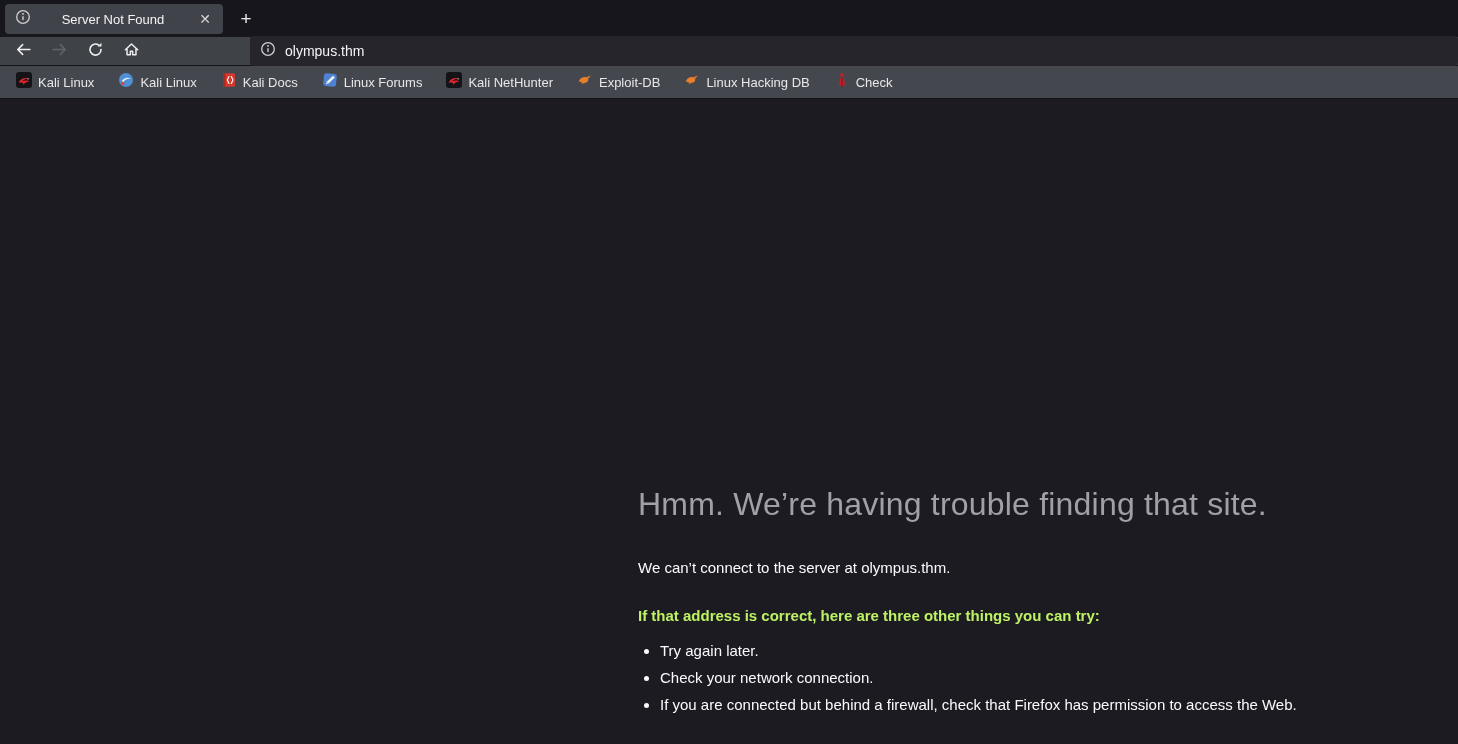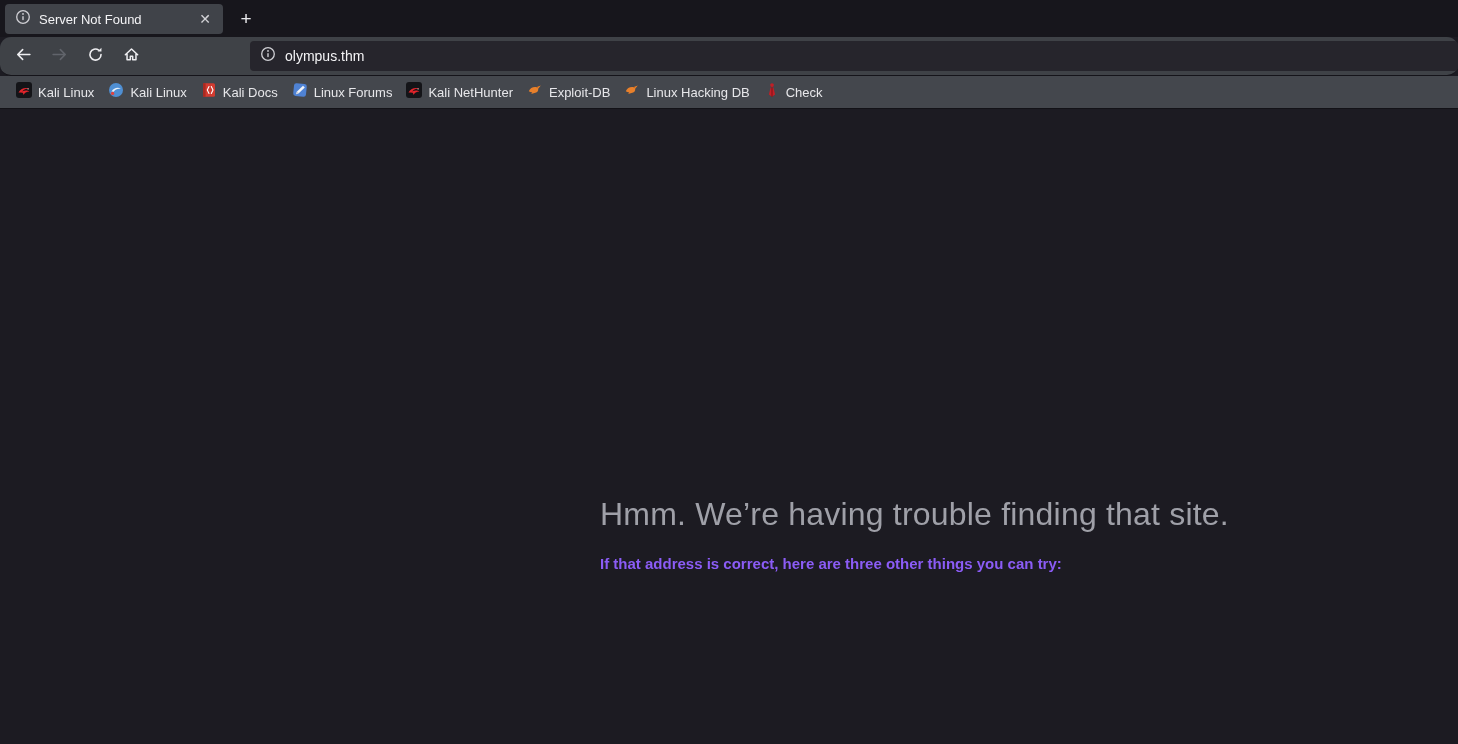--- a/index.html
+++ b/index.html
@@ -16,87 +16,87 @@
     height: 37px; background: #17161c;
     display: flex; align-items: flex-end;
     padding-left: 5px;
   }
   .tab {
     width: 218px; height: 30px; margin-bottom: 3px;
     background: #404349; border-radius: 4px;
     display: flex; align-items: center;
     padding: 0 8px 0 10px; gap: 8px;
     cursor: default;
+    text-align: center;
   }
   .tab-title {
     flex: 1; font-size: 13px; color: #f4f4f6;
     white-space: nowrap; overflow: hidden;
   }
   .tab-close {
     width: 20px; height: 20px; border-radius: 3px;
     display: flex; align-items: center; justify-content: center;
     color: #d4d4d8; font-size: 14px; line-height: 1;
   }
   .newtab {
     width: 30px; height: 30px; margin: 0 0 3px 8px; border-radius: 4px;
     display: flex; align-items: center; justify-content: center;
     color: #e9e9ec; font-size: 19px; font-weight: 300;
   }
 
   
   .navbar {
-    height: 39px; background: #3f4247;
+    height: 29px; background: #3f4247;
     display: flex; align-items: center;
     padding: 0 0 0 6px;
     border-bottom: 1px solid #15141a;
-    border-radius: 11px;
   }
   .nav-btn {
     width: 34px; height: 30px; border-radius: 4px;
     display: flex; align-items: center; justify-content: center;
     margin-right: 2px;
   }
   .urlbar {
     flex: 1; height: 30px; margin-left: 100px;
     background: #26252c; border-radius: 4px;
     display: flex; align-items: center;
     padding: 0 10px; gap: 9px;
   }
   .url-text { font-size: 14px; color: #f4f4f6; }
 
   
   .bookmarksbar {
     height: 33px; background: #44474d;
     display: flex; align-items: center;
-    padding-left: 10px; gap: 2px;
+    padding-left: 10px; gap: 12px;
     border-bottom: 1px solid #131217;
   }
   .bookmark {
     height: 24px; border-radius: 3px;
     display: flex; align-items: center; gap: 6px;
     padding: 0 6px; cursor: default;
   }
   .bookmark-label { font-size: 13px; color: #e7e7ea; white-space: nowrap; }
   .bookmark svg { flex: 0 0 auto; }
 
   
   .content { position: relative; height: 634px; background: #1c1b22; }
   .error-container {
-    position: absolute; left: 600px; top: 385px; width: 660px;
+    position: absolute; left: 638px; top: 385px; width: 660px;
   }
   .error-title {
     font-size: 32px; font-weight: 300; letter-spacing: 0.2px;
     color: #9fa0a8; line-height: 40px;
   }
   .error-description {
     margin-top: 34px; font-size: 15px; line-height: 19px; color: #fbfbfe;
   }
   .error-subheader {
-    margin-top: 20px; font-size: 15px; line-height: 19px;
-    font-weight: bold; color: #8b5cf6;
+    margin-top: 29px; font-size: 15px; line-height: 19px;
+    font-weight: bold; color: #bef264;
   }
   .error-list { margin-top: 16px; padding-left: 22px; }
   .error-list li {
     font-size: 15px; line-height: 19px; margin-bottom: 8px;
     color: #fbfbfe; white-space: nowrap;
   }
 </style>
 </head>
 <body>
 
@@ -247,18 +247,24 @@
         </svg>
       </span>
       <span class="bookmark-label">Check</span>
     </div>
 
   </div>
 
   <div class="content">
     <div class="error-container">
       <h1 class="error-title">Hmm. We’re having trouble finding that site.</h1>
+      <p class="error-description">We can’t connect to the server at olympus.thm.</p>
       <p class="error-subheader">If that address is correct, here are three other things you can try:</p>
+      <ul class="error-list">
+        <li>Try again later.</li>
+        <li>Check your network connection.</li>
+        <li>If you are connected but behind a firewall, check that Firefox has permission to access the Web.</li>
+      </ul>
 
     </div>
   </div>
 
 </div>
 
 </body></html>

